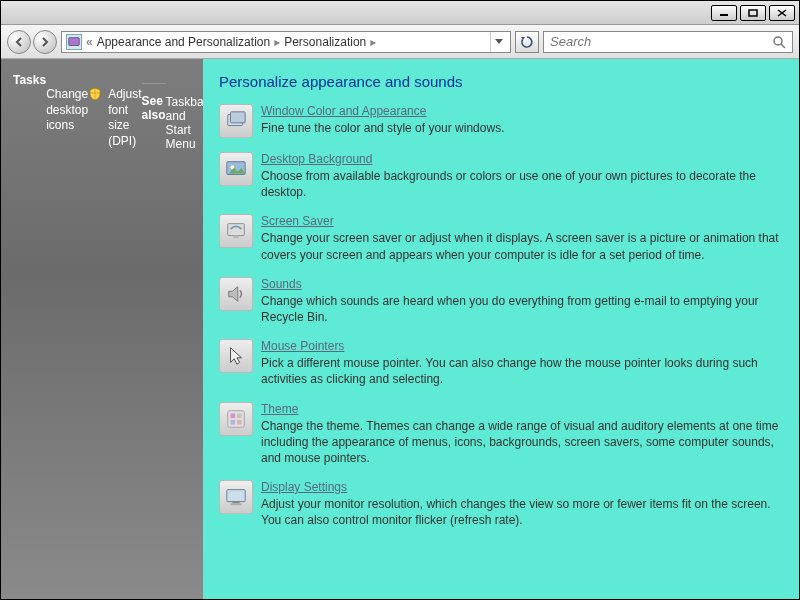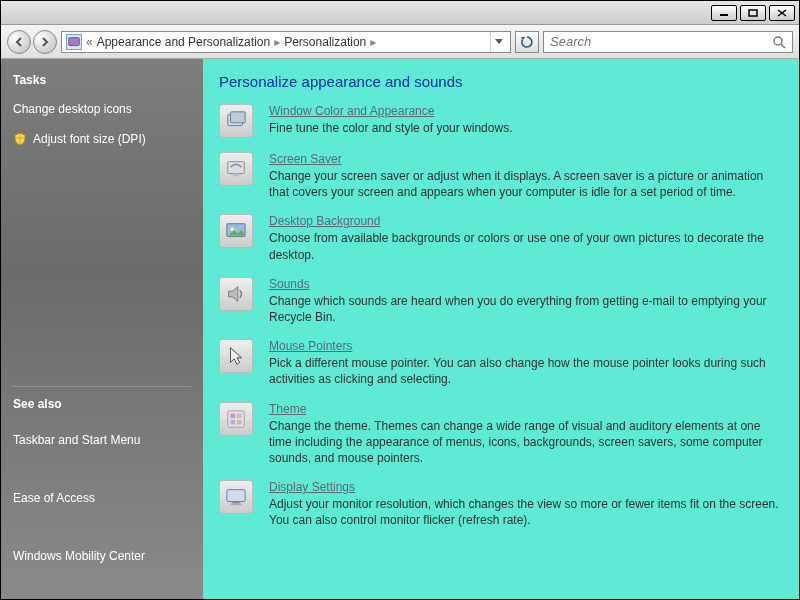--- a/index.html
+++ b/index.html
@@ -23,31 +23,31 @@
   .crumb-sep { color:#888; }
   .crumb-prefix { color:#888; font-weight:bold;}
   .addr-drop { width:16px; height:20px; display:flex; align-items:center; justify-content:center; margin-left:auto; border-left:1px solid #ccc;}
   .refresh-btn { width:24px; height:22px; border:1px solid #888; background:linear-gradient(#fff,#ddd); display:flex; align-items:center; justify-content:center;}
   .search-wrap { flex:1; display:flex; align-items:center; background:#fff; border:1px solid #888; height:22px; padding:0 4px;}
   .search-input { flex:1; border:none; outline:none; font-size:13px; font-style:italic; color:#888; background:transparent;}
   .search-go { width:18px; height:18px; display:flex; align-items:center; justify-content:center;}
 
   
   .body-split { flex:1; display:flex; overflow:hidden; }
-  .sidebar { width:202px; background:linear-gradient(to bottom, #7d7d7d 0%, #6b6b6b 40%, #8a8a8a 100%); color:#fff; padding:14px 12px; display:flex; flex-direction:column; }
+  .sidebar { width:202px; background:linear-gradient(to bottom, #7d7d7d 0%, #6b6b6b 40%, #8a8a8a 100%); color:#fff; padding:14px 12px; display:flex; flex-direction:row; }
   .tasks-hdr { font-weight:bold; margin-bottom:8px; }
-  .task-link { color:#fff; margin:7px 0; cursor:pointer; line-height:1.3; display:flex; gap:6px; align-items:flex-start;}
+  .task-link { color:#fff; margin:14px 0; cursor:pointer; line-height:1.3; display:flex; gap:6px; align-items:flex-start;}
   .shield { width:14px; height:14px; flex:none; }
   .spacer { flex:1; }
   .seealso-hdr { font-weight:bold; margin-top:10px; margin-bottom:0; border-top:1px solid rgba(255,255,255,0.2); padding-top:10px;}
   .sa-link { color:#fff; margin:22px 0; cursor:pointer;}
 
   .main { flex:1; background:#5eead4; padding:14px 16px; overflow:auto;}
   .main h1 { font-size:15px; font-weight:normal; color:#003399; margin:0 0 14px 0;}
-  .entry { display:flex; gap:16px; margin-bottom:14px; }
+  .entry { display:flex; gap:8px; margin-bottom:14px; }
   .entry-icon { width:34px; height:34px; flex:none; background:linear-gradient(#eee,#ccc); border:1px solid #bbb; border-radius:3px; display:flex; align-items:center; justify-content:center;}
   .entry-icon svg { width:22px; height:22px; }
   .entry-body { flex:1; }
   .entry-title { color:#5a6a7a; text-decoration:underline; cursor:pointer; margin-bottom:2px; display:inline-block;}
   .entry-title::first-letter { }
   .entry-desc { color:#333; line-height:1.35; }
 </style>
 </head>
 <body>
 
@@ -153,36 +153,36 @@
               <svg viewBox="0 0 24 24">
                 <rect x="3" y="5" width="16" height="12" rx="1" fill="#cde" stroke="#678"></rect>
                 <rect x="6" y="2" width="16" height="12" rx="1" fill="#bcd" stroke="#678"></rect>
               </svg>
             </div>
             <div class="entry-body"><a class="entry-title">Window Color and Appearance</a><div class="entry-desc">Fine tune the color and style of your windows.</div></div>
           </div>
           <div class="entry">
             <div class="entry-icon">
               <svg viewBox="0 0 24 24">
+                <rect x="2" y="4" width="20" height="14" rx="1" fill="#9bd" stroke="#678"></rect>
+                <circle cx="8" cy="10" r="2" fill="#ffb"></circle>
+                <path d="M4 17 L10 11 L14 15 L18 11 L22 17 Z" fill="#6a6"></path>
+              </svg>
+            </div>
+            <div class="entry-body"><a class="entry-title">Desktop Background</a><div class="entry-desc">Choose from available backgrounds or colors or use one of your own pictures to decorate the desktop.</div></div>
+          </div>
+          <div class="entry">
+            <div class="entry-icon">
+              <svg viewBox="0 0 24 24">
                 <rect x="3" y="4" width="18" height="13" rx="1" fill="#ddd" stroke="#888"></rect>
                 <rect x="9" y="17" width="6" height="3" fill="#bbb"></rect>
                 <path d="M6 10 Q12 4 18 10" fill="none" stroke="#79b" stroke-width="2"></path>
               </svg>
             </div>
             <div class="entry-body"><a class="entry-title">Screen Saver</a><div class="entry-desc">Change your screen saver or adjust when it displays. A screen saver is a picture or animation that covers your screen and appears when your computer is idle for a set period of time.</div></div>
-          </div>
-          <div class="entry">
-            <div class="entry-icon">
-              <svg viewBox="0 0 24 24">
-                <rect x="2" y="4" width="20" height="14" rx="1" fill="#9bd" stroke="#678"></rect>
-                <circle cx="8" cy="10" r="2" fill="#ffb"></circle>
-                <path d="M4 17 L10 11 L14 15 L18 11 L22 17 Z" fill="#6a6"></path>
-              </svg>
-            </div>
-            <div class="entry-body"><a class="entry-title">Desktop Background</a><div class="entry-desc">Choose from available backgrounds or colors or use one of your own pictures to decorate the desktop.</div></div>
           </div>
           <div class="entry">
             <div class="entry-icon">
               <svg viewBox="0 0 24 24">
                 <path d="M4 9 H8 L14 4 V20 L8 15 H4 Z" fill="#bbb" stroke="#777"></path>
                 <path d="M16 8 Q20 12 16 16" fill="none" stroke="#777" stroke-width="1.5"></path>
               </svg>
             </div>
             <div class="entry-body"><a class="entry-title">Sounds</a><div class="entry-desc">Change which sounds are heard when you do everything from getting e-mail to emptying your Recycle Bin.</div></div>
           </div>

